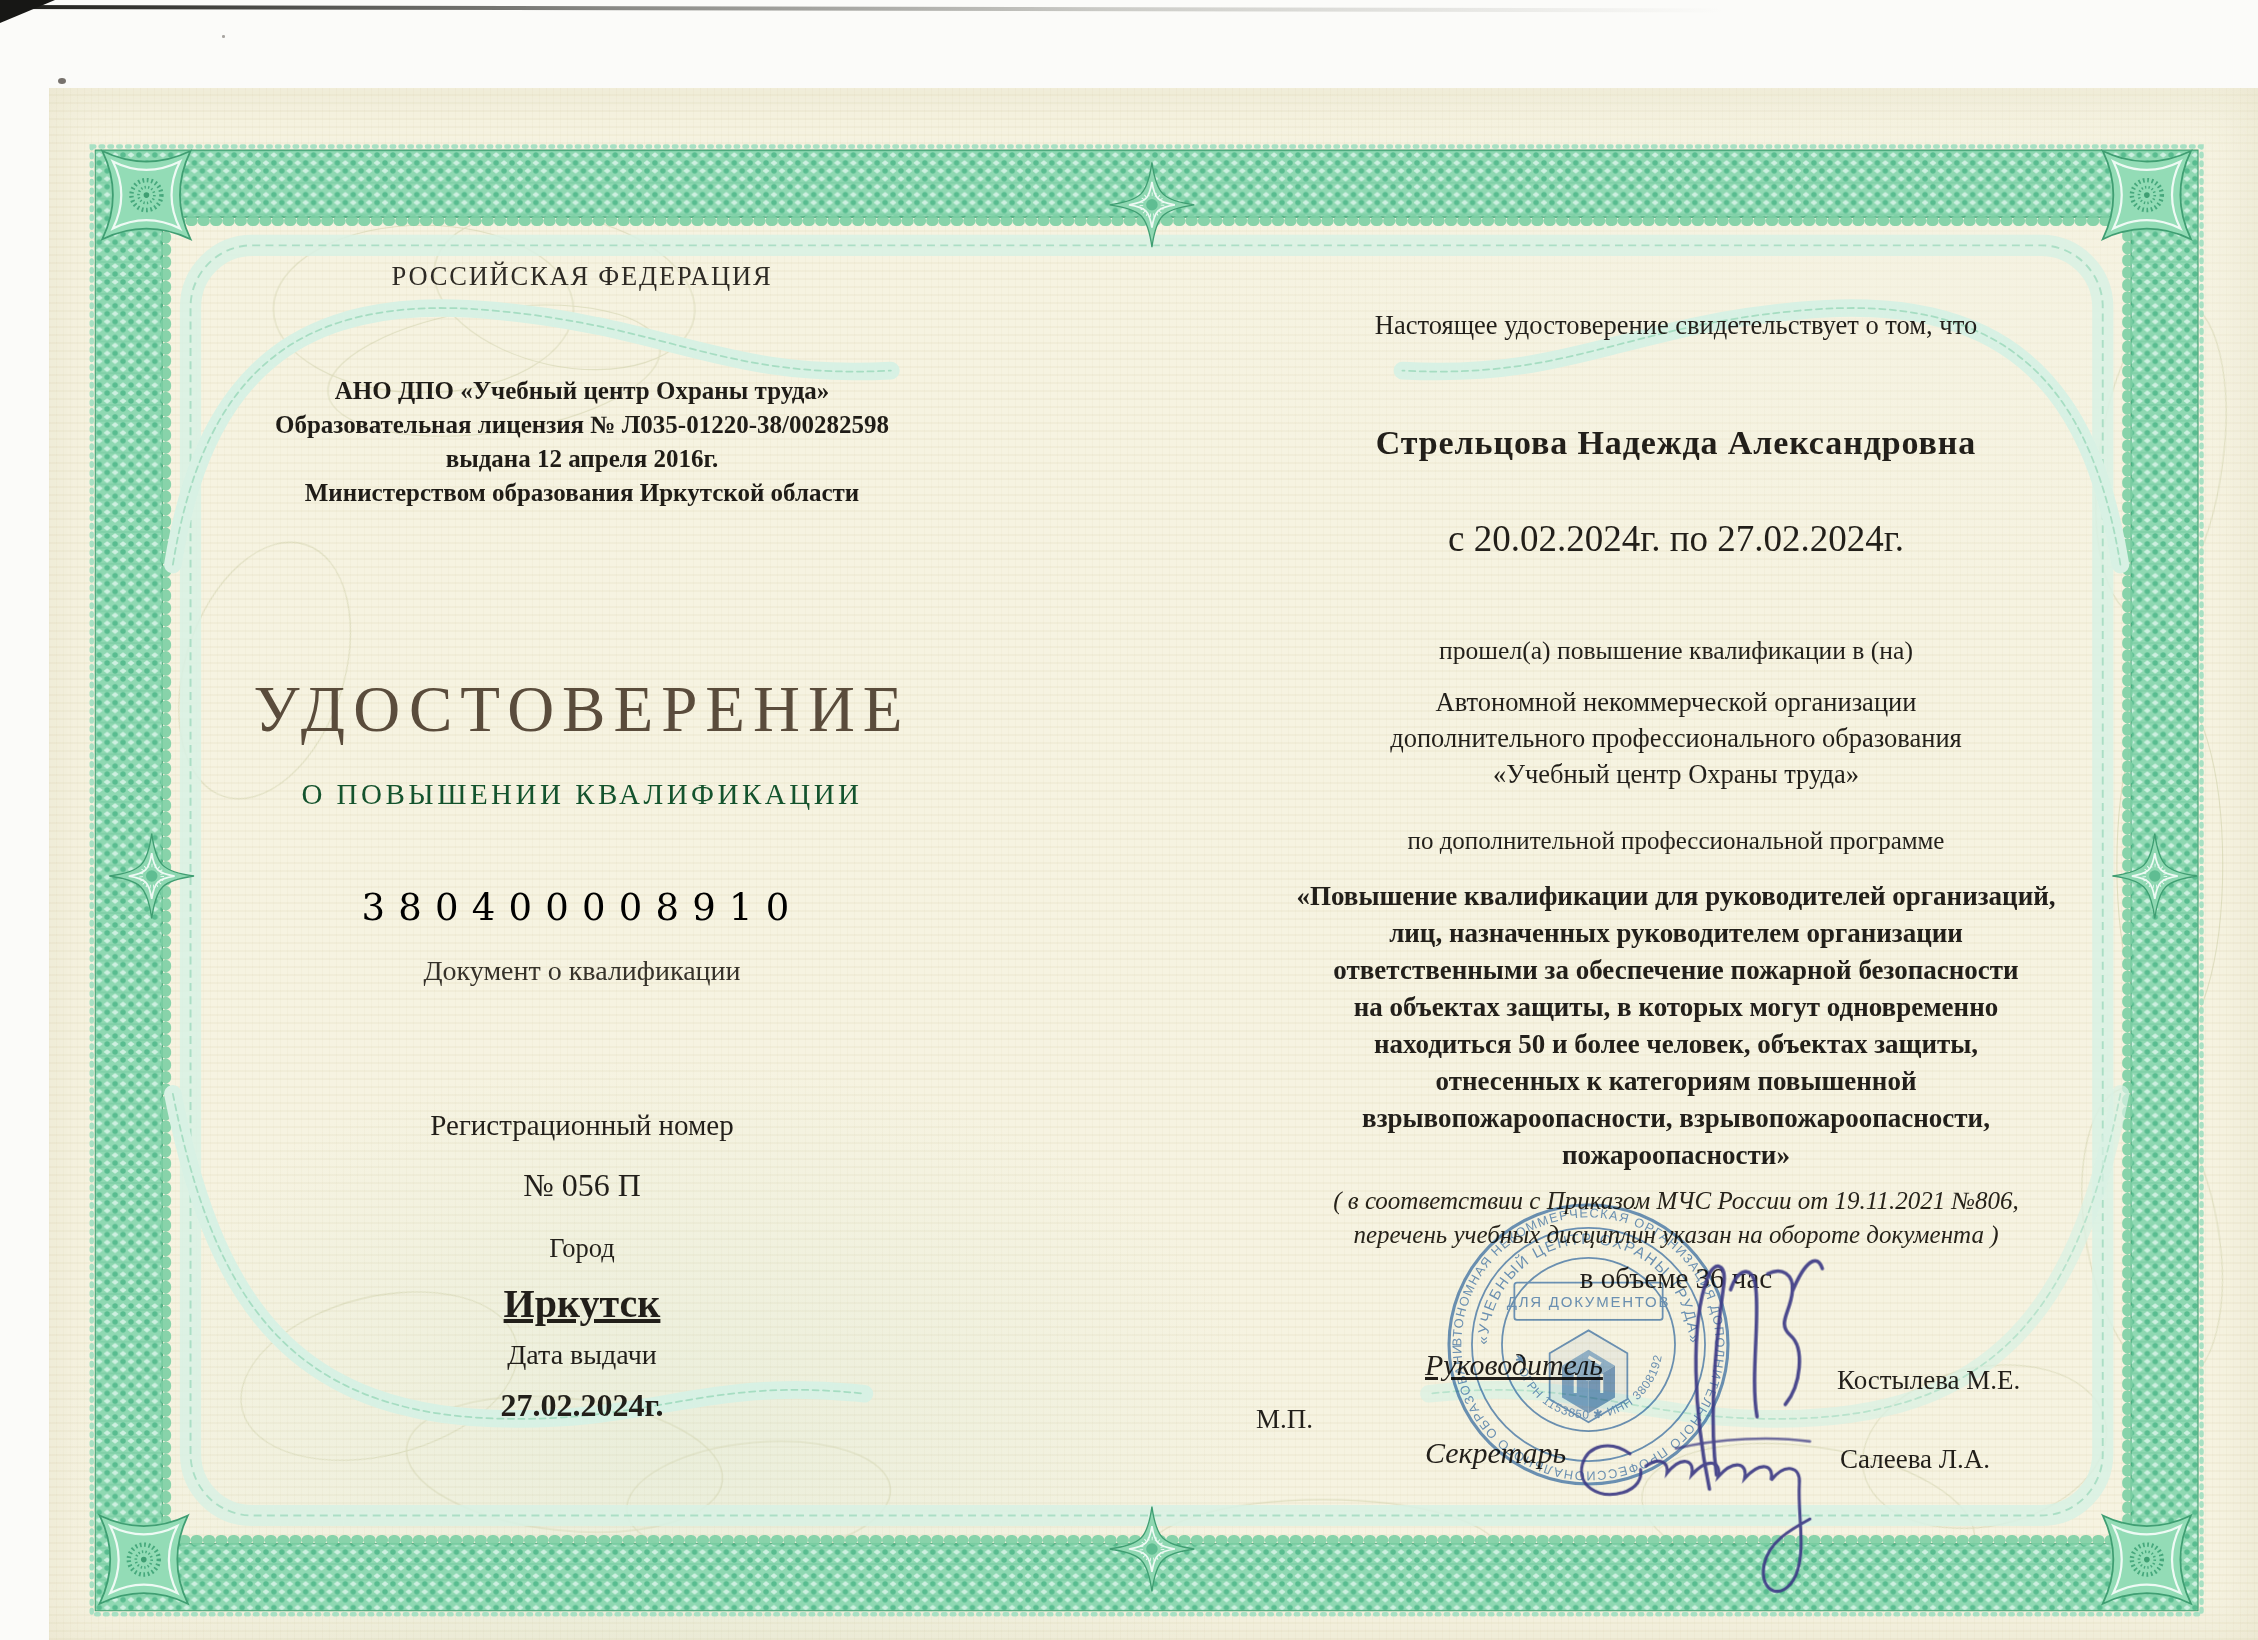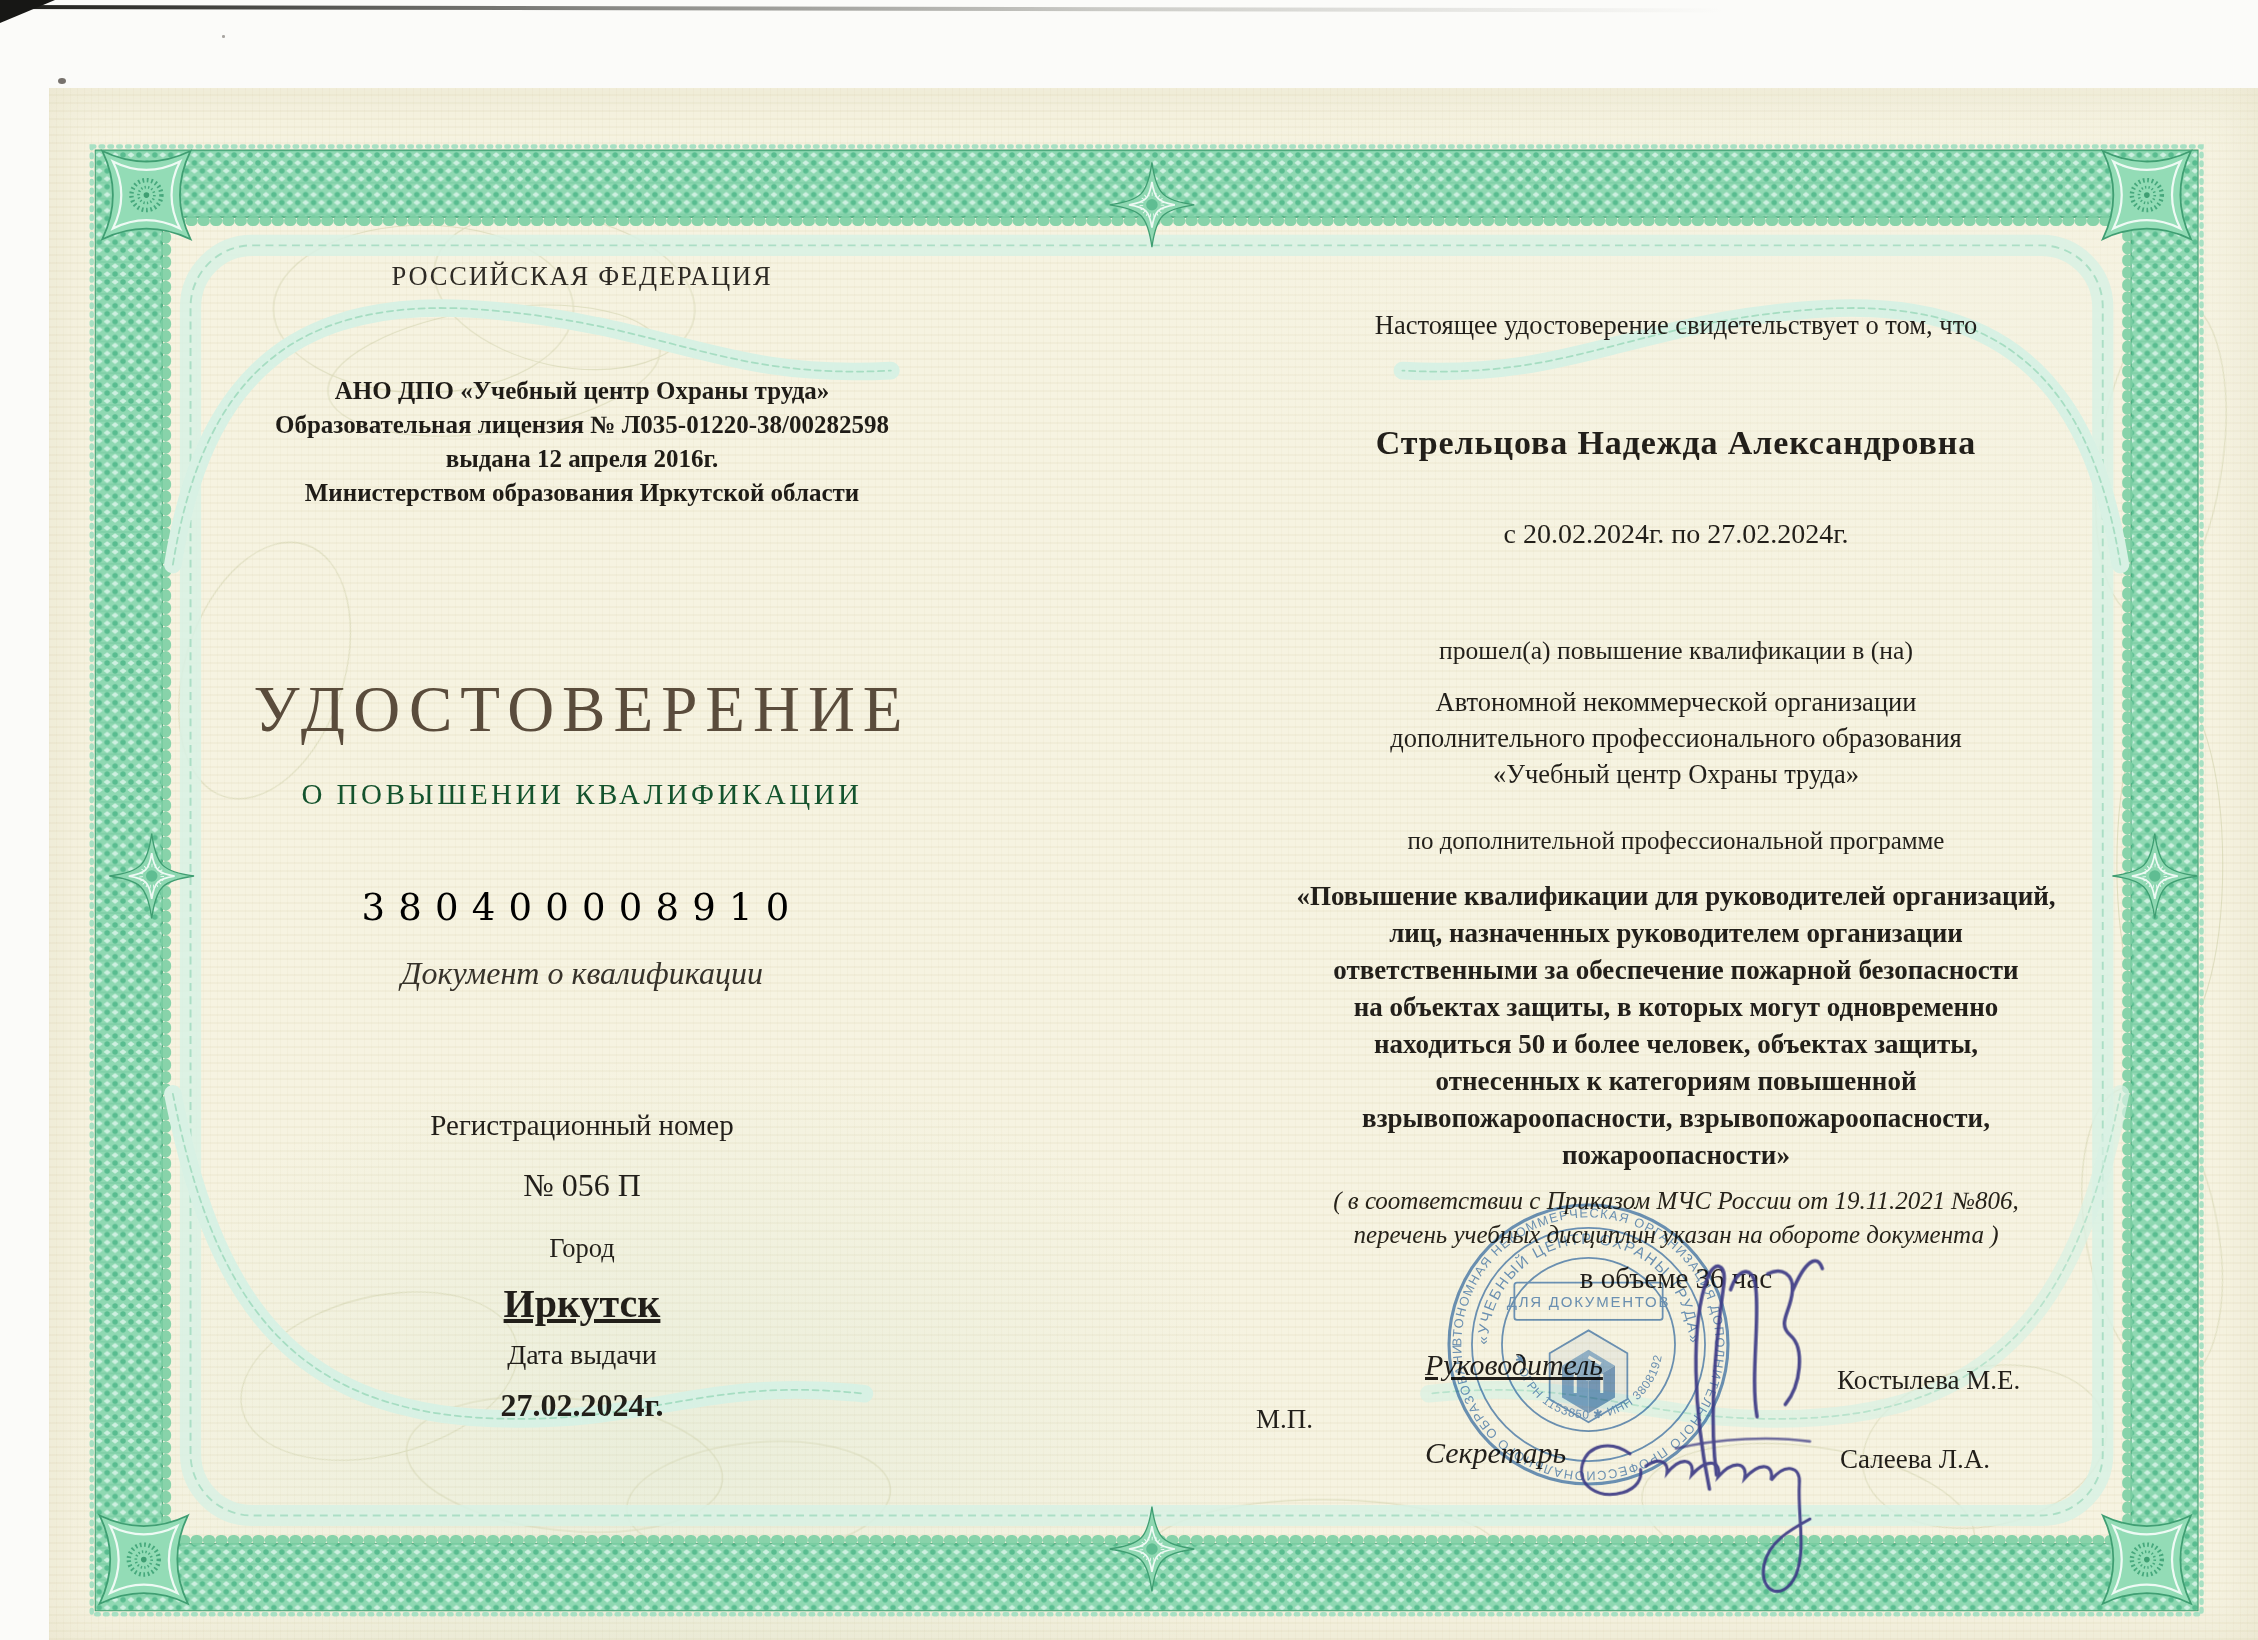--- a/index.html
+++ b/index.html
@@ -14,30 +14,30 @@
     box-shadow:inset 0 0 53px rgba(190,180,140,.22);}
   svg.layer{position:absolute;left:0;top:0;pointer-events:none;}
   .t{position:absolute;color:#221f1a;text-align:center;line-height:1.25;}
   .colL{left:176px;width:812px;}
   .colR{left:1217px;width:918px;}
   .country{top:260px;font-size:26.5px;letter-spacing:1.8px;color:#2e2a24;text-align:center;}
   .orgblock{top:374px;font-weight:bold;font-size:25px;line-height:34px;color:#1f1c17;}
   .bigtitle{top:669px;font-size:65px;letter-spacing:8px;color:#5a4c3c;}
   .subtitle{top:776px;font-size:29px;letter-spacing:3.5px;color:#14532d;}
   .blanknum{top:885px;font-size:37px;letter-spacing:13.2px;color:#000000;font-family:"DejaVu Serif","Liberation Serif",serif;}
-  .dockind{top:953px;font-size:32px;font-style:italic;color:#36322a;}
+  .dockind{top:953px;font-size:28px;color:#36322a;}
   .reglabel{top:1107px;font-size:29px;}
   .regnum{top:1165px;font-size:32px;}
   .citylabel{top:1232px;font-size:26.5px;}
   .city{top:1279px;font-size:40px;font-weight:bold;text-decoration:underline;}
   .datelabel{top:1337px;font-size:28px;}
   .dateval{top:1385px;font-size:32px;font-weight:bold;}
   .intro{top:309px;font-size:26.5px;}
   .name{top:422px;font-size:34px;font-weight:bold;letter-spacing:0.9px;}
-  .period{top:516px;font-size:28px;font-family:Liberation Serif, serif;}
+  .period{top:516px;font-size:37px;font-family:Liberation Serif, serif;}
   .completed{top:635px;font-size:25.6px;}
   .org3{top:684px;font-size:26.5px;line-height:36px;}
   .proglabel{top:825px;font-size:25px;}
   .program{top:878px;font-size:27px;font-weight:bold;line-height:37px;}
   .note{top:1184px;font-size:25px;font-style:italic;line-height:34px;color:#262219;}
   .volume{top:1260px;font-size:29px;}
   .siglabel{font-style:italic;font-size:30px;text-align:left;}
   .signame{font-size:27px;text-align:left;}
   .mp{font-size:27px;text-align:left;}
   .headlabel{left:1425px;top:1346px;text-decoration:underline;}

